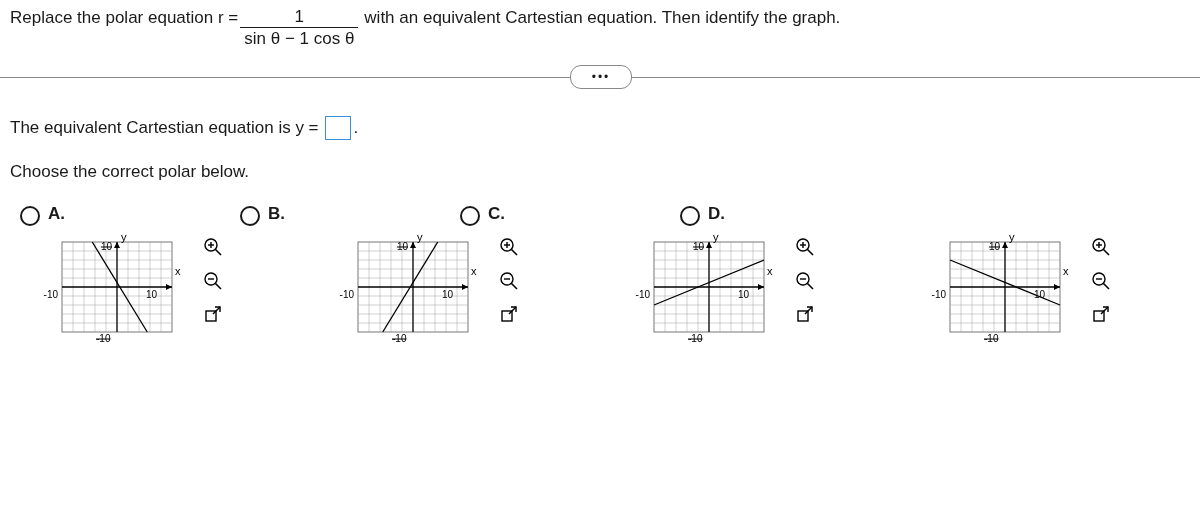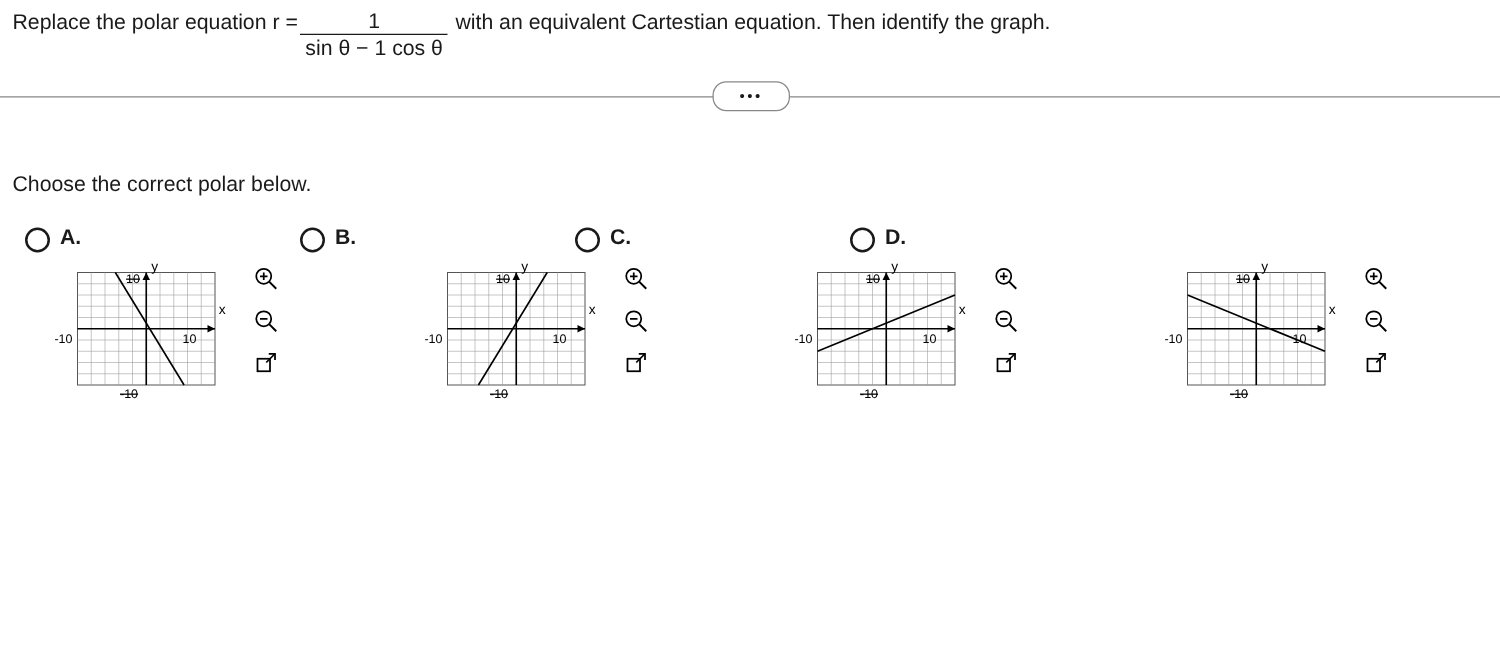--- a/index.html
+++ b/index.html
@@ -144,20 +144,26 @@
 </div>
 
 <div class="divider-wrap">
   <hr class="divider">
   <div class="ellipsis-pill">
     <span>•••</span>
   </div>
 </div>
 
 <div class="answer-block">
+  <div class="answer-line">
+    <span>The equivalent Cartestian equation is y =</span>
+    <span style="width:4px;"></span>
+    <span class="input-box" value=""></span>
+    <span class="period">.</span>
+  </div>
   <div class="choose-line">Choose the correct polar below.</div>
 </div>
 
 <div class="options-row">
   <div class="option">
     <div class="radio"></div>
     <span class="opt-label">A.</span>
   </div>
   <div class="option">
     <div class="radio"></div>

